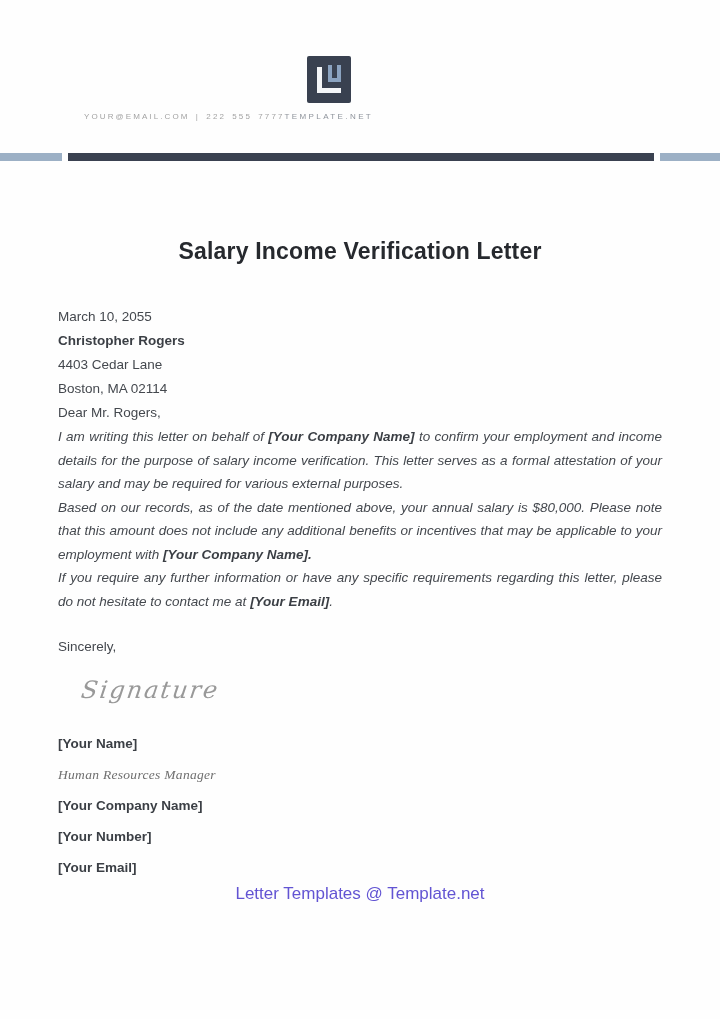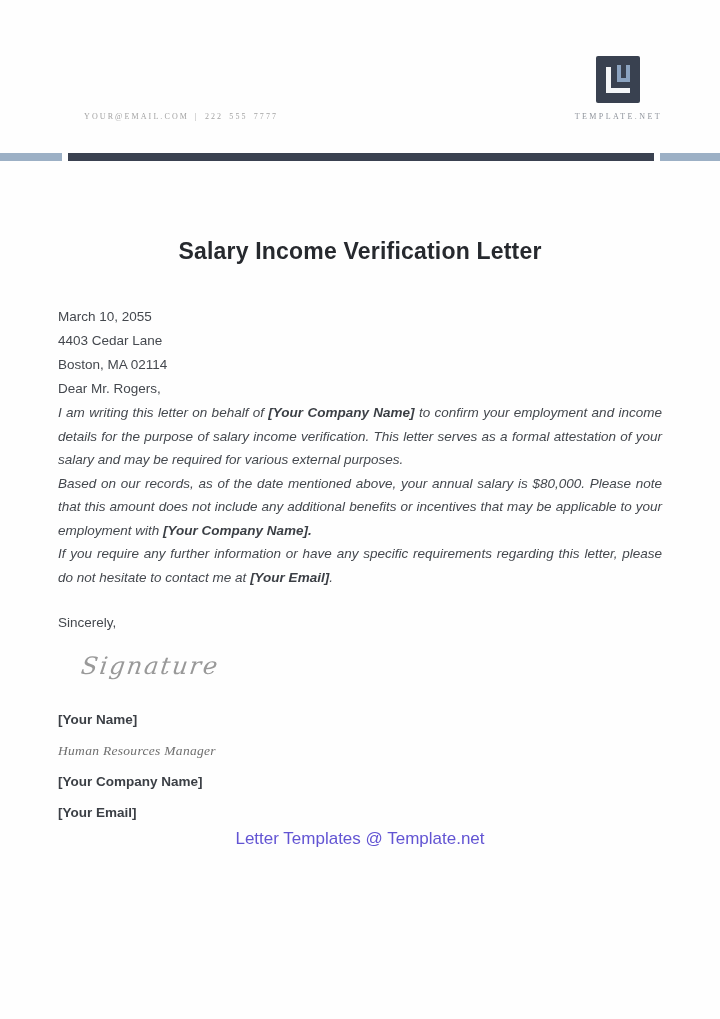--- a/index.html
+++ b/index.html
@@ -9,23 +9,22 @@
     height: 1019px;
     background: #fefefe;
     font-family: "Liberation Sans", sans-serif;
     color: #44484e;
     overflow: hidden;
   }
   
   .letterhead {
     padding: 56px 58px 0 84px;
     display: flex;
-    justify-content: space-between;
+    justify-content: flex-start;
     align-items: flex-end;
-    font-family: Liberation Serif, serif;
   }
   .contact {
     font-size: 8px;
     letter-spacing: 2.1px;
     word-spacing: 2px;
     color: #a3a3a3;
     line-height: 10px;
     text-transform: uppercase;
   }
   .brand-block {
@@ -142,37 +141,39 @@
   <div class="seg-gap"></div>
   <div class="seg-navy"></div>
   <div class="seg-gap"></div>
   <div class="seg-blue-right"></div>
 </div>
 
 <h1 class="title">Salary Income Verification Letter</h1>
 
 <main class="letter">
   <p class="line">March 10, 2055</p>
+  <p class="line bold">Christopher Rogers</p>
   <p class="line">4403 Cedar Lane</p>
   <p class="line">Boston, MA 02114</p>
   <p class="line">Dear Mr. Rogers,</p>
 
   <p class="para"><span>I am writing this letter on behalf of </span><strong>[Your Company Name]</strong><span> to confirm your employment and income details for the purpose of salary income verification. This letter serves as a formal attestation of your salary and may be required for various external purposes.</span></p>
 
   <p class="para"><span>Based on our records, as of the date mentioned above, your annual salary is $80,000. Please note that this amount does not include any additional benefits or incentives that may be applicable to your employment with </span><strong>[Your Company Name].</strong></p>
 
   <p class="para"><span>If you require any further information or have any specific requirements regarding this letter, please do not hesitate to contact me at </span><strong>[Your Email]</strong><span>.</span></p>
 
   <p class="closing">Sincerely,</p>
 
   <div class="signature">Signature</div>
 
   <div class="sig-block">
     <p class="sig-bold">[Your Name]</p>
     <p class="sig-role">Human Resources Manager</p>
     <p class="sig-bold">[Your Company Name]</p>
+    <p class="sig-bold">[Your Number]</p>
     <p class="sig-bold">[Your Email]</p>
   </div>
 </main>
 
 <footer class="footer">
   <a href="#">Letter Templates @ Template.net</a>
 </footer>
 
 </body></html>

